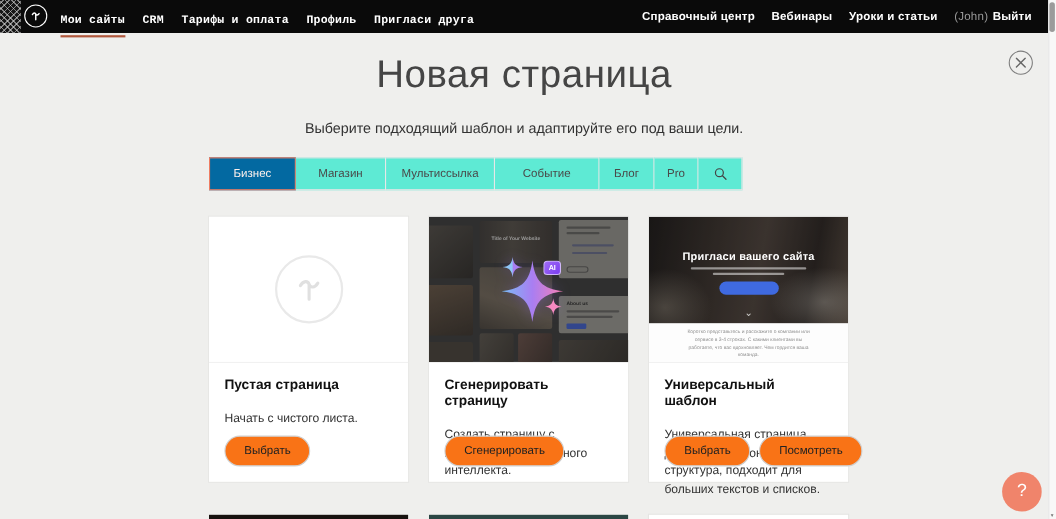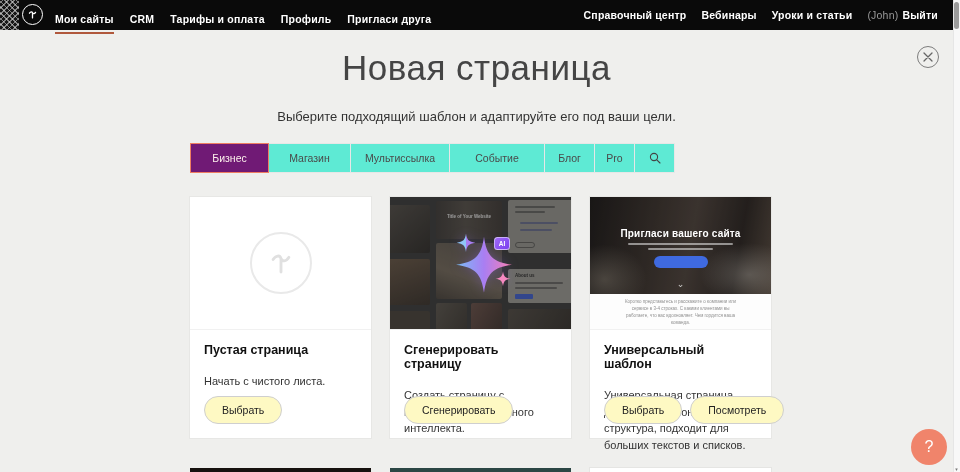--- a/index.html
+++ b/index.html
@@ -21,21 +21,21 @@
     background-color:#161616;
     background-image:
       repeating-linear-gradient(45deg, rgba(220,220,220,.55) 0 1px, transparent 1px 4px),
       repeating-linear-gradient(-45deg, rgba(220,220,220,.55) 0 1px, transparent 1px 4px);
   }
   .tb-logo {
     position:absolute; left:22px; top:4px; width:21px; height:21px;
     border:1.2px solid #fff; border-radius:50%;
     display:flex; align-items:center; justify-content:center; cursor:pointer;
   }
-  .tb-menu { position:absolute; left:55px; top:0; height:37px; display:flex; align-items:center; gap:16px; }
+  .tb-menu { position:absolute; left:55px; top:0; height:37px; display:flex; align-items:center; gap:16px;font-family:Liberation Mono, monospace; }
   .tb-menu-r { position:absolute; right:15px; top:0; height:30px; display:flex; align-items:center; gap:15px; }
   .tb-item {
     color:#fff; font-size:10.5px; font-weight:700; letter-spacing:.2px;
     height:30px; display:flex; align-items:center; cursor:pointer; position:relative;
   }
   .tb-item.active:after {
     content:""; position:absolute; left:0; right:0; bottom:0; height:2px; background:#b0583c;
   }
   .tb-user { color:#9a9a9a; font-weight:400; margin-right:-11px; }
 
@@ -62,37 +62,37 @@
   }
 
   
   .tabs { position:absolute; left:190px; top:143px; width:581px; height:30px; display:flex; }
   .tab {
     background:#5eead4; border:1px solid #e7e7e7; border-left:none;
     display:flex; align-items:center; justify-content:center;
     font-size:10.5px; color:#4a4a4a; cursor:pointer;
   }
   .tab:first-child { border-left:1px solid #e7e7e7; }
-  .tab.active { background:#701a75; border-color:#ef7d62; color:#fdf0ec; }
+  .tab.active { background:#0369a1; border-color:#ef7d62; color:#fdf0ec; }
 
   
   .cards { position:absolute; left:190px; top:197px; display:flex; gap:19px; }
   .card {
     width:181px; height:241px; background:#fff; position:relative;
     box-shadow:0 0 0 1px rgba(0,0,0,.03);
   }
   .card-preview {
     position:relative; height:133px; overflow:hidden; border-bottom:1px solid #f1f1f1;
   }
   .card-info { padding:13px 22px 0 14px; }
   .card-title { font-size:12.5px; font-weight:700; color:#111; }
   .card-desc  { font-size:11px; color:#333; line-height:1.5; margin-top:16px; }
   .card-actions { position:absolute; left:14px; bottom:14px; display:flex; gap:8px; }
   .btn {
-    border:1px solid #cfcfcf; border-radius:15px; background:#fef9c3;
+    border:1px solid #cfcfcf; border-radius:15px; background:#f97316;
     padding:7px 17px; font-size:10.5px; color:#222; cursor:pointer;
     font-family:"Liberation Sans", sans-serif;
   }
 
   
   .blank-circle {
     position:absolute; left:50%; top:50%; transform:translate(-50%,-50%);
     width:62px; height:62px; border:2px solid #e9e9e9; border-radius:50%;
     display:flex; align-items:center; justify-content:center;
   }

